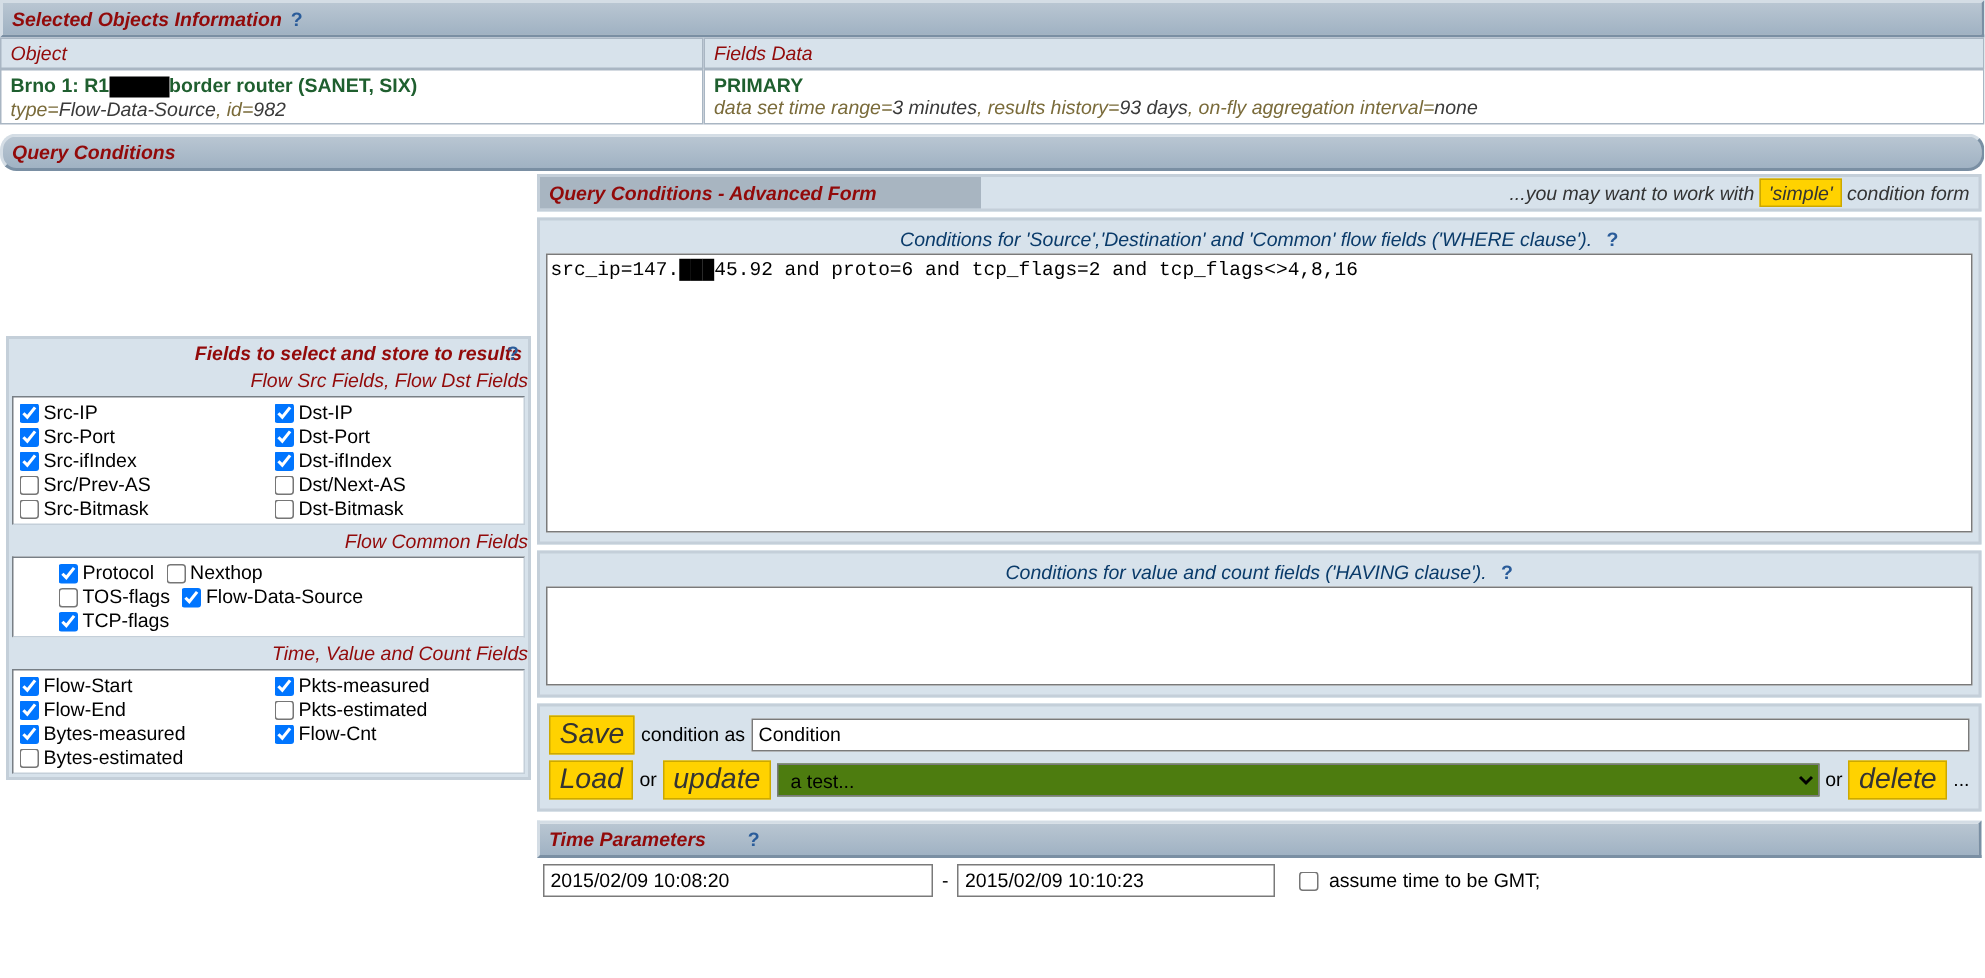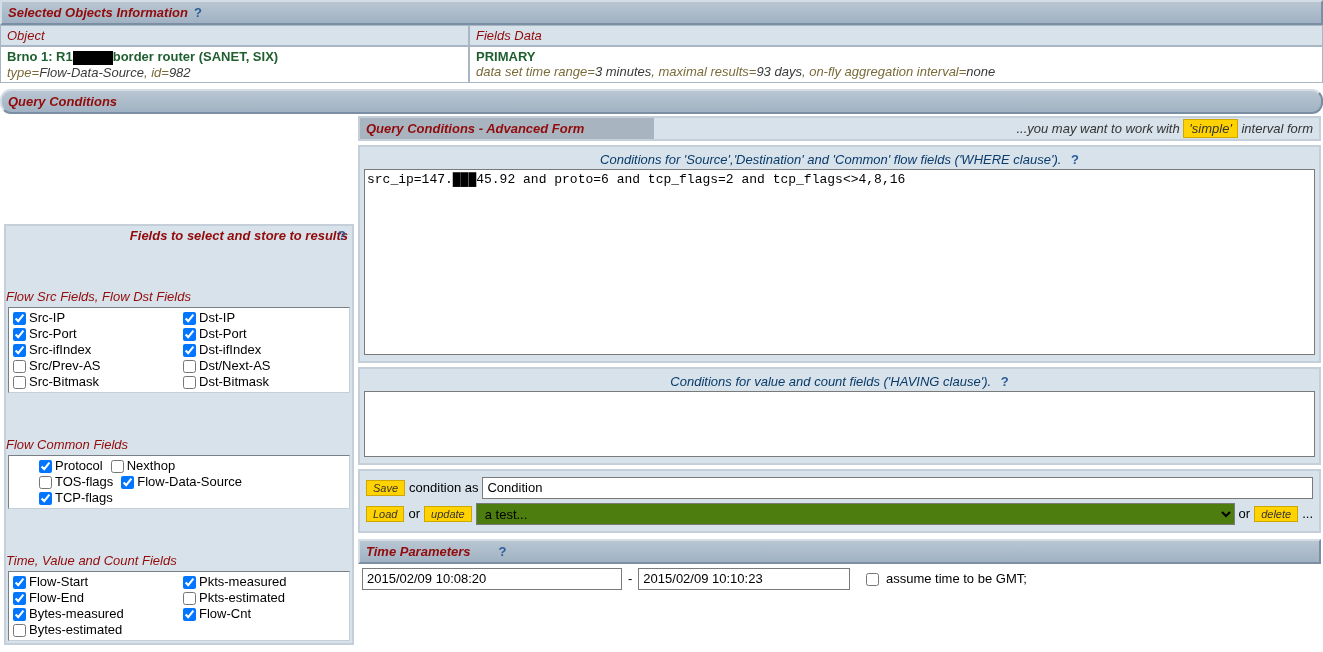--- a/index.html
+++ b/index.html
@@ -59,25 +59,24 @@
     }
     .box-title {
       text-align: right;
       font-style: italic;
       color: #920a0a;
       font-weight: normal;
       padding: 2px 4px;
       position: relative;
     }
     .subhead {
-      text-align: left;
+      text-align: right;
       font-style: italic;
       color: #920a0a;
       padding: 1px 0;
-      margin-top: 43px;
     }
     .fields-grid {
       display: flex;
       background: white;
       margin: 2px;
       border: 1px inset #c4cfd9;
     }
     .fields-grid .col { flex: 1; padding: 2px 4px; }
     .chk-label { display: block; white-space: nowrap; }
     input[type=checkbox] { margin: 1px 3px 1px 0; vertical-align: middle; }
@@ -133,21 +132,21 @@
       border: 1px solid #7a7a7a;
       background: white;
     }
     .save-row { display: flex; align-items: center; padding: 2px 0; gap: 4px; }
     .yellow-btn {
       background: #ffd200;
       border: 1px solid #cca800;
       padding: 1px 6px;
       cursor: pointer;
       font-family: inherit;
-      font-size: 11px;
+      font-size: 19px;
       font-style: italic;
       color: #333;
     }
     input[type=text], select {
       font-family: inherit;
       font-size: 13px;
       border: 1px solid #7a7a7a;
       background: white;
       padding: 2px 4px;
       height: 22px;
@@ -179,21 +178,21 @@
     <div>
       <span class="info-green">Brno 1: R1</span><span class="blackout"></span><span class="info-green">border router (SANET, SIX)</span>
     </div>
     <div>
       <span class="kv-label">type=</span><span class="kv-val">Flow-Data-Source</span><span class="kv-label">, id=</span><span class="kv-val">982</span>
     </div>
   </div>
   <div class="info-col-body col-active">
     <div class="info-green">PRIMARY</div>
     <div>
-      <span class="kv-label">data set time range=</span><span class="kv-val">3 minutes</span><span class="kv-label">, maximal results=</span><span class="kv-val">93 days</span><span class="kv-label">, on-fly aggregation interval=</span><span class="kv-val">none</span>
+      <span class="kv-label">data set time range=</span><span class="kv-val">3 minutes</span><span class="kv-label">, results history=</span><span class="kv-val">93 days</span><span class="kv-label">, on-fly aggregation interval=</span><span class="kv-val">none</span>
     </div>
   </div>
 </div>
 
 <div class="panel-header" style="margin-top:6px;border-radius:11px;">
   <span>Query Conditions</span>
 </div>
 
 <div class="main-layout">
   <div class="left-col">
@@ -249,21 +248,21 @@
             <label class="chk-label"><input type="checkbox" checked="" style="">Flow-Cnt</label>
           </div>
       </div>
     </div>
   </div>
 
   <div class="right-col">
     <div class="qc-header-row">
       <div class="qc-header-left">Query Conditions - Advanced Form</div>
       <div class="qc-header-right">
-        <span>...you may want to work with </span><span class="simple-btn">'simple'</span><span> interval form</span>
+        <span>...you may want to work with </span><span class="simple-btn">'simple'</span><span> condition form</span>
       </div>
     </div>
 
     <div class="where-section">
       <div class="where-label">
         <span>Conditions for 'Source','Destination' and 'Common' flow fields ('WHERE clause').</span>
         <span class="help-q">?</span>
       </div>
       <textarea rows="12" id="where-ta" style="">src_ip=147.███45.92 and proto=6 and tcp_flags=2 and tcp_flags&lt;&gt;4,8,16</textarea>
     </div>

